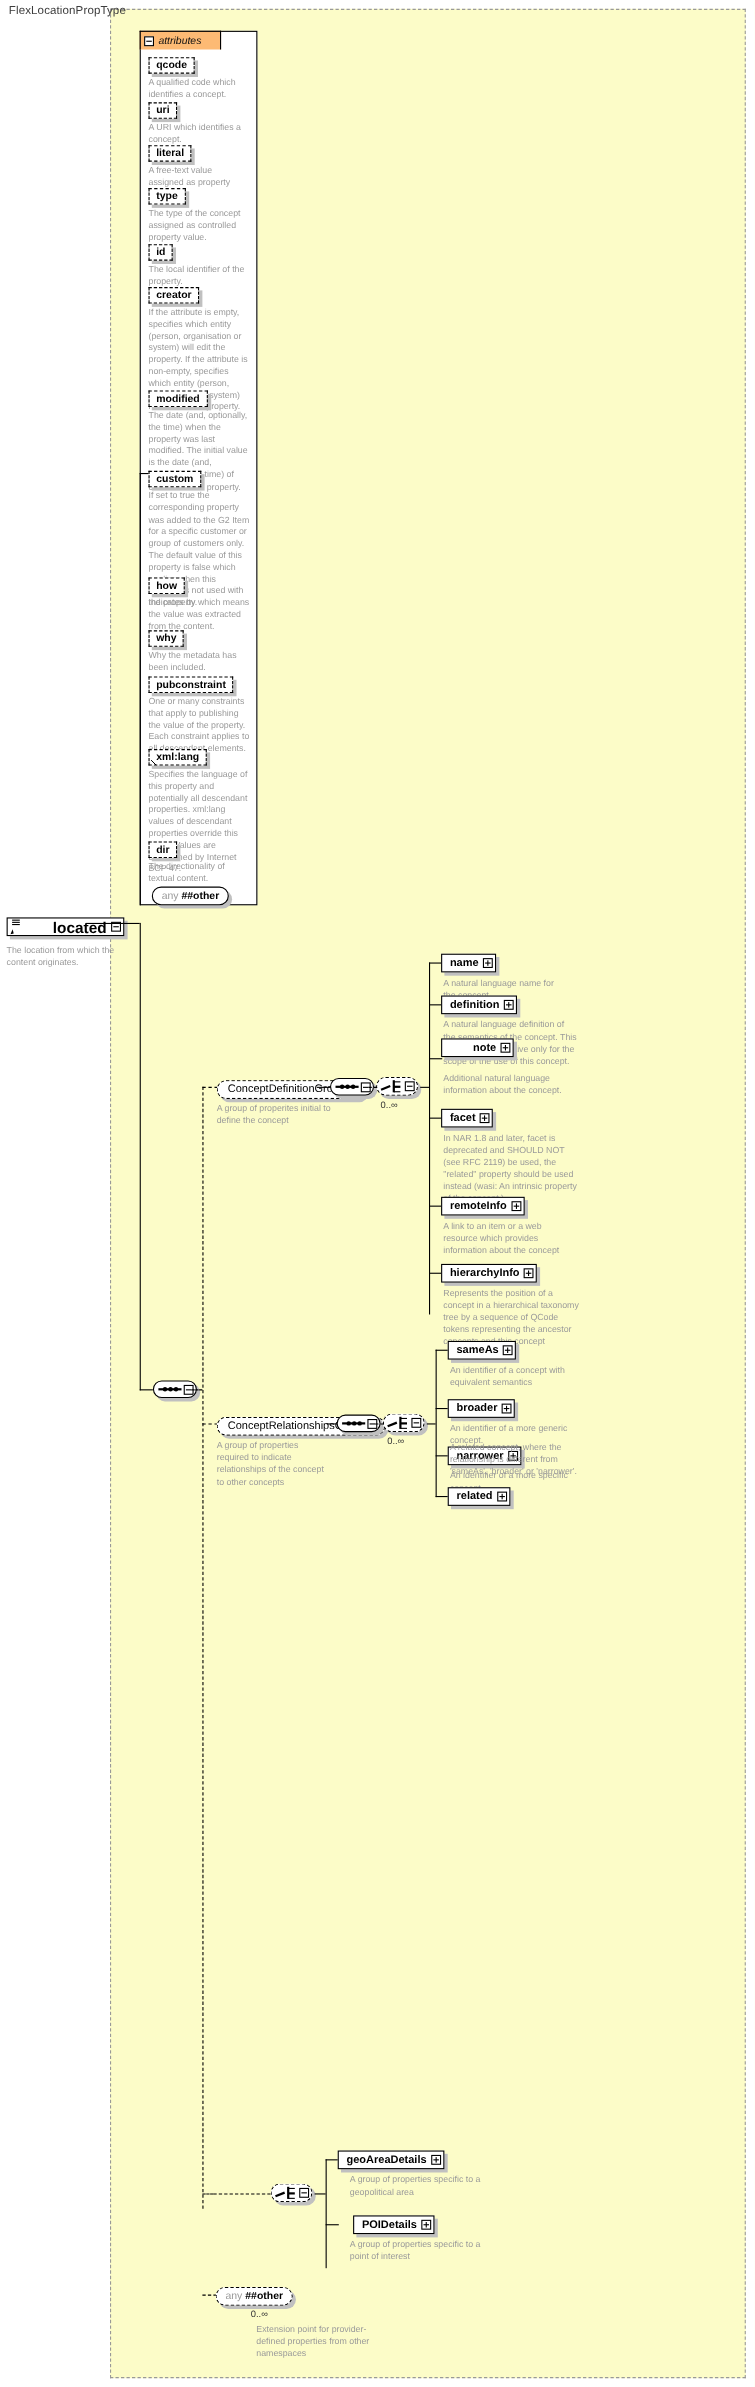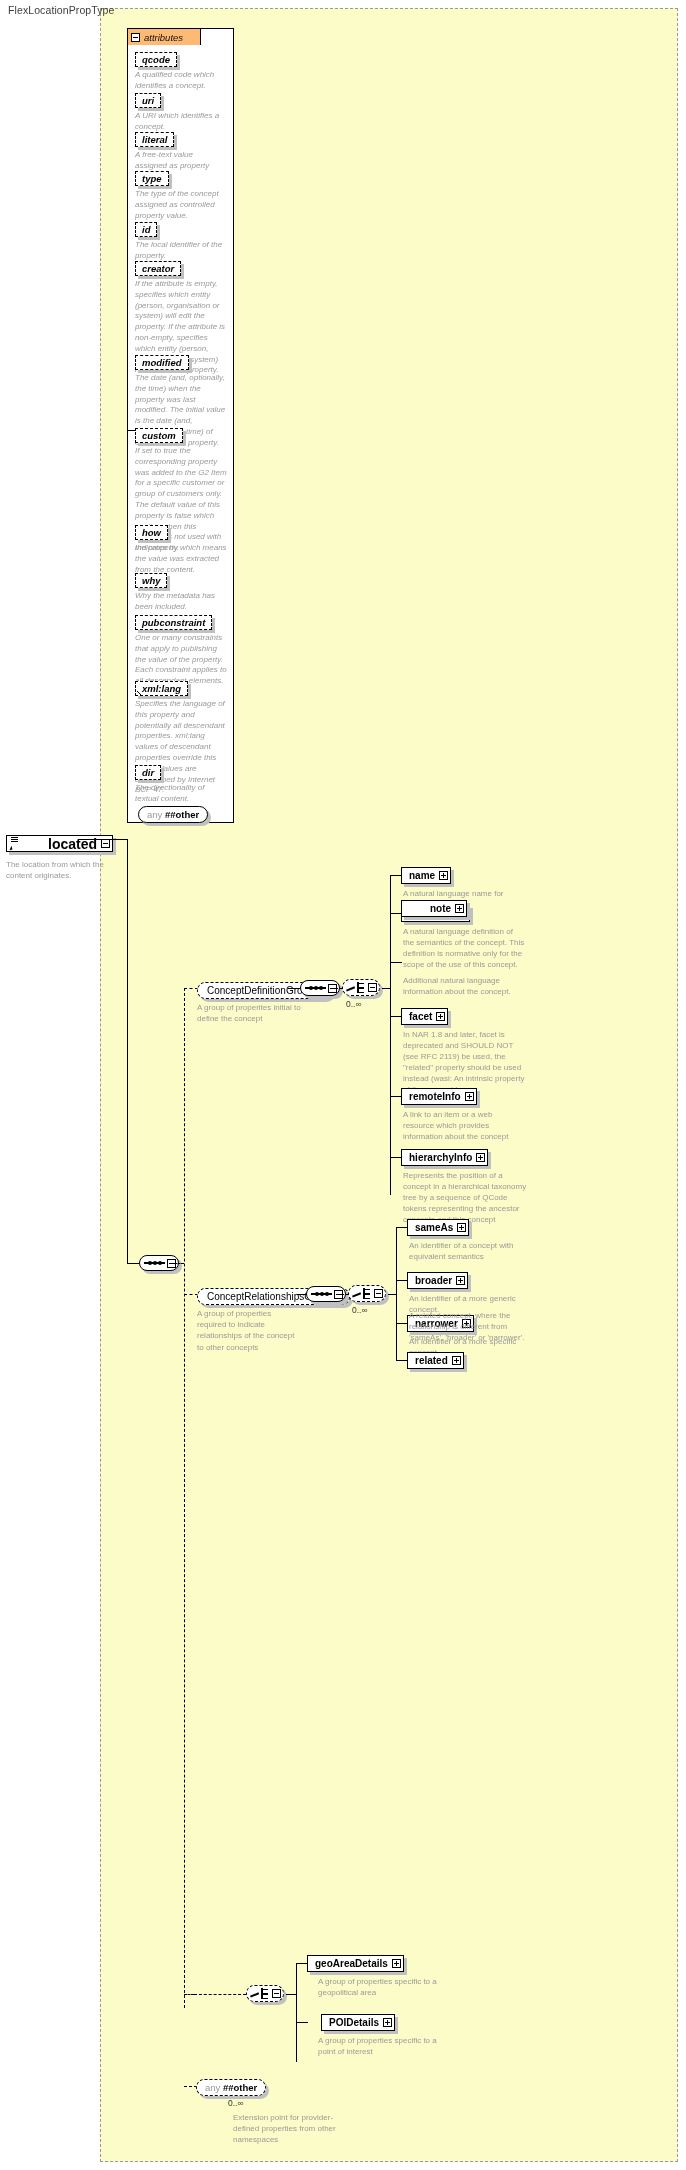--- a/index.html
+++ b/index.html
@@ -102,21 +102,21 @@
     background: #000;
   }
   .attr-inner-line-top {
     position: absolute;
     left: 127px; top: 430px;
     width: 12px; height: 1px;
     background: #000;
   }
 
   
-  .attr-item { position: absolute; left: 8px; font-style: italic; }
+  .attr-item { position: absolute; left: 8px; }
   .attr-chip {
     position: relative;
     display: inline-block;
     border: 1px dashed #000;
     background: #fff;
     padding: 1px 6px 1px 6px;
     font-size: 9.5px;
     font-weight: bold;
     color: #000;
     white-space: nowrap;
@@ -505,21 +505,21 @@
   <div class="ln ln-h" style="left:390px; top:913px; width:12px;"></div>
   <div class="rbox" style="left:401px; top:905px;">
     <span class="lines"></span>
     <span class="arrow"></span>
     <span class="nm">definition</span>
     <span class="plus-sq"></span>
   </div>
   <div class="rdesc" style="left:403px; top:926px; width:122px;">A natural language definition of the semantics of the concept. This definition is normative only for the scope of the use of this concept.</div>
 
   <div class="ln ln-h" style="left:390px; top:962px; width:12px;"></div>
-  <div class="rbox" style="left:401px; top:900px;padding-left:24px;">
+  <div class="rbox" style="left:401px; top:944px;padding-left:24px;">
     <span class="lines"></span>
     <span class="arrow"></span>
     <span class="nm">note</span>
     <span class="plus-sq"></span>
   </div>
   <div class="rdesc" style="left:403px; top:975px; width:112px;">Additional natural language information about the concept.</div>
 
   <div class="ln ln-h" style="left:390px; top:1016px; width:12px;"></div>
   <div class="rbox" style="left:401px; top:1008px;">
     <span class="lines"></span>

